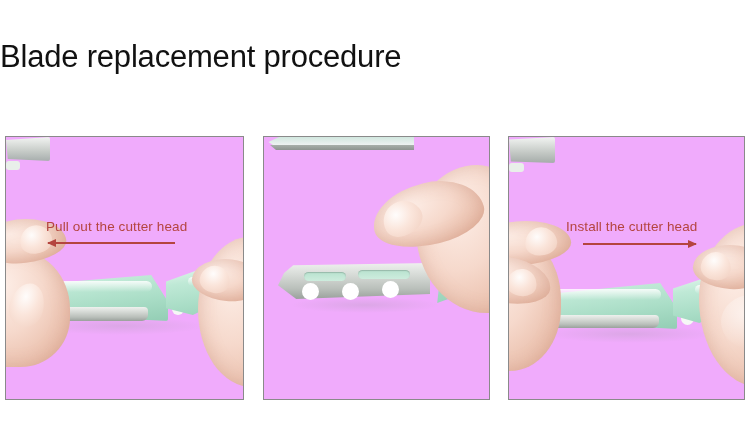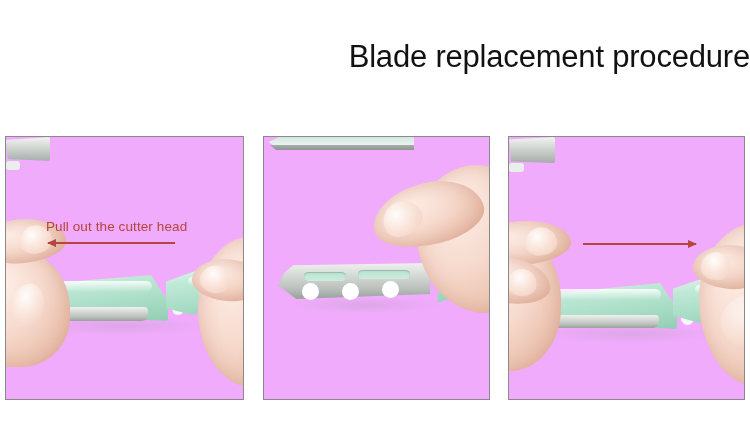--- a/index.html
+++ b/index.html
@@ -14,21 +14,21 @@
     overflow: hidden;
     font-family: "Liberation Sans", sans-serif;
   }
 
   
   .page-title {
     position: absolute;
     left: 0;
     top: 38px;
     width: 750px;
-    text-align: right;
+    text-align: left;
     font-size: 31px;
     font-weight: 400;
     color: #111111;
     letter-spacing: -0.2px;
     line-height: 1.2;
     white-space: nowrap;
   }
 
   
   .panels {
@@ -392,20 +392,21 @@
       </div>
       <div class="hand p3-finger-l2">
         <div class="nail"></div>
       </div>
       <div class="hand p3-hand-r"></div>
       <div class="hand p3-thumb-r">
         <div class="nail"></div>
       </div>
       <div class="knuckle p3-knuck-r"></div>
 
+      <div class="caption caption-right">Install the cutter head</div>
       <div class="arrow right arrow-right-pos">
         <div class="shaft"></div>
         <div class="head"></div>
       </div>
     </div>
   </div>
 
 </div>
 
 </body></html>

